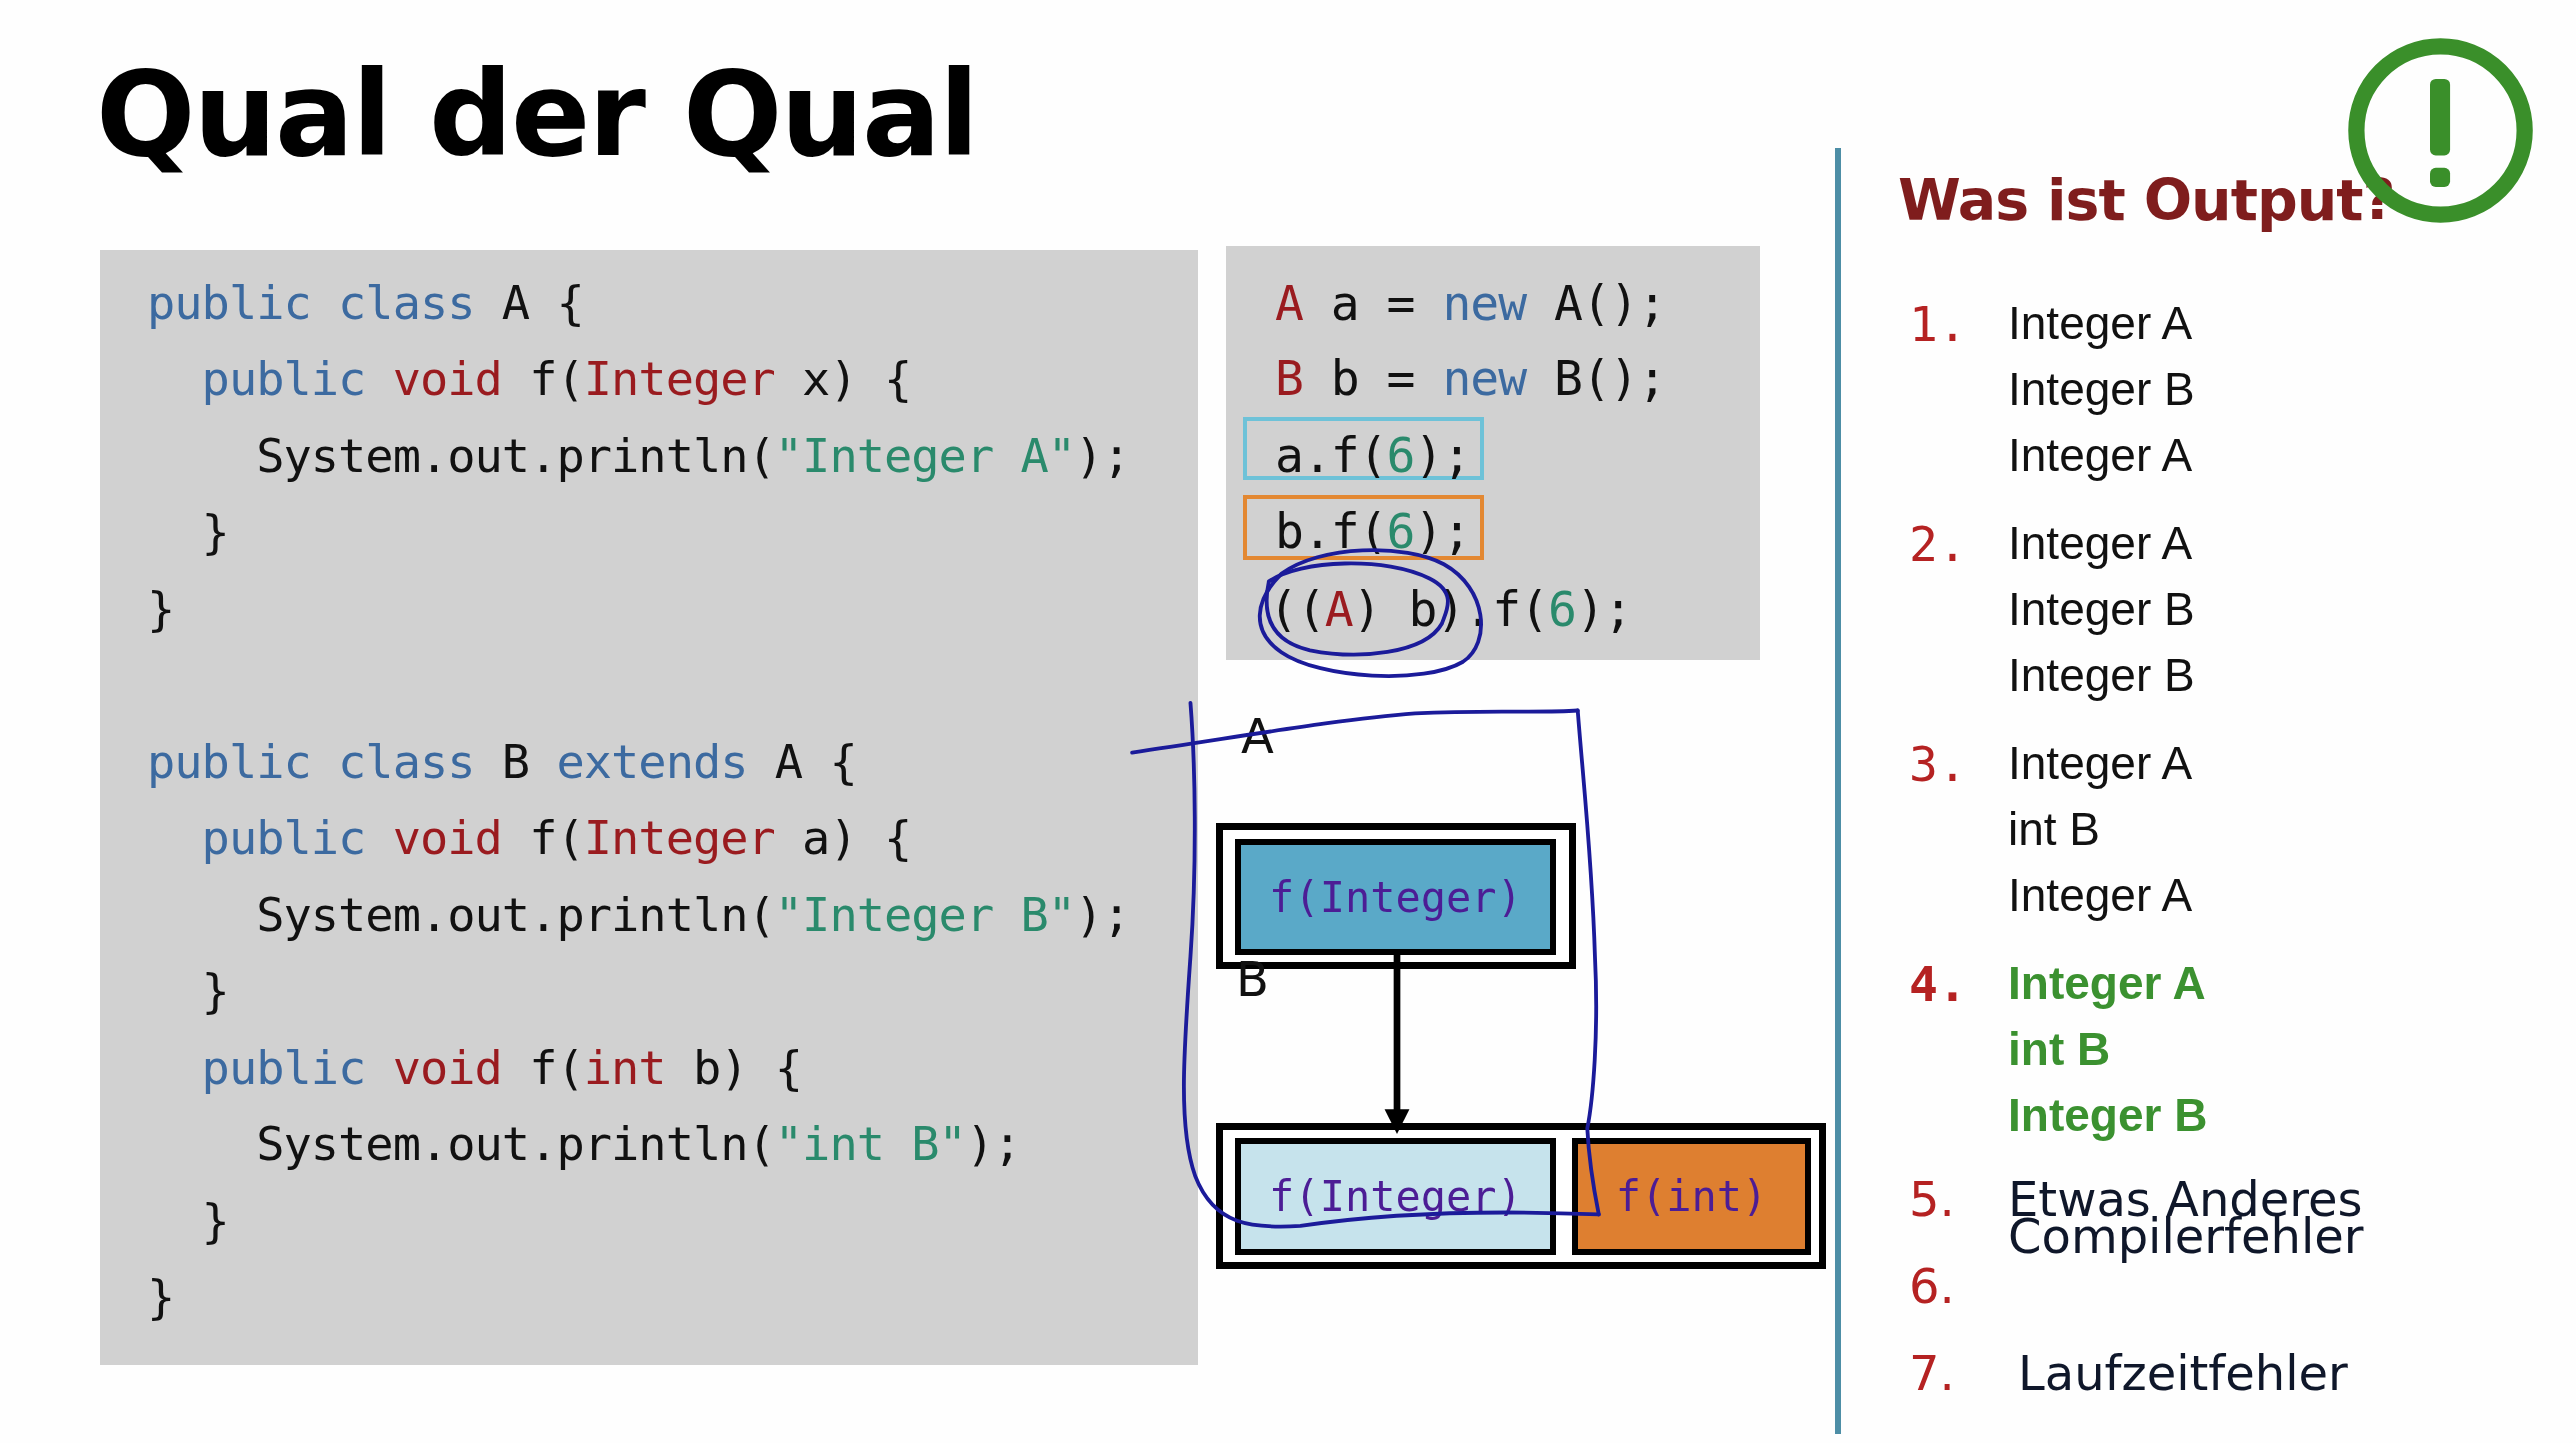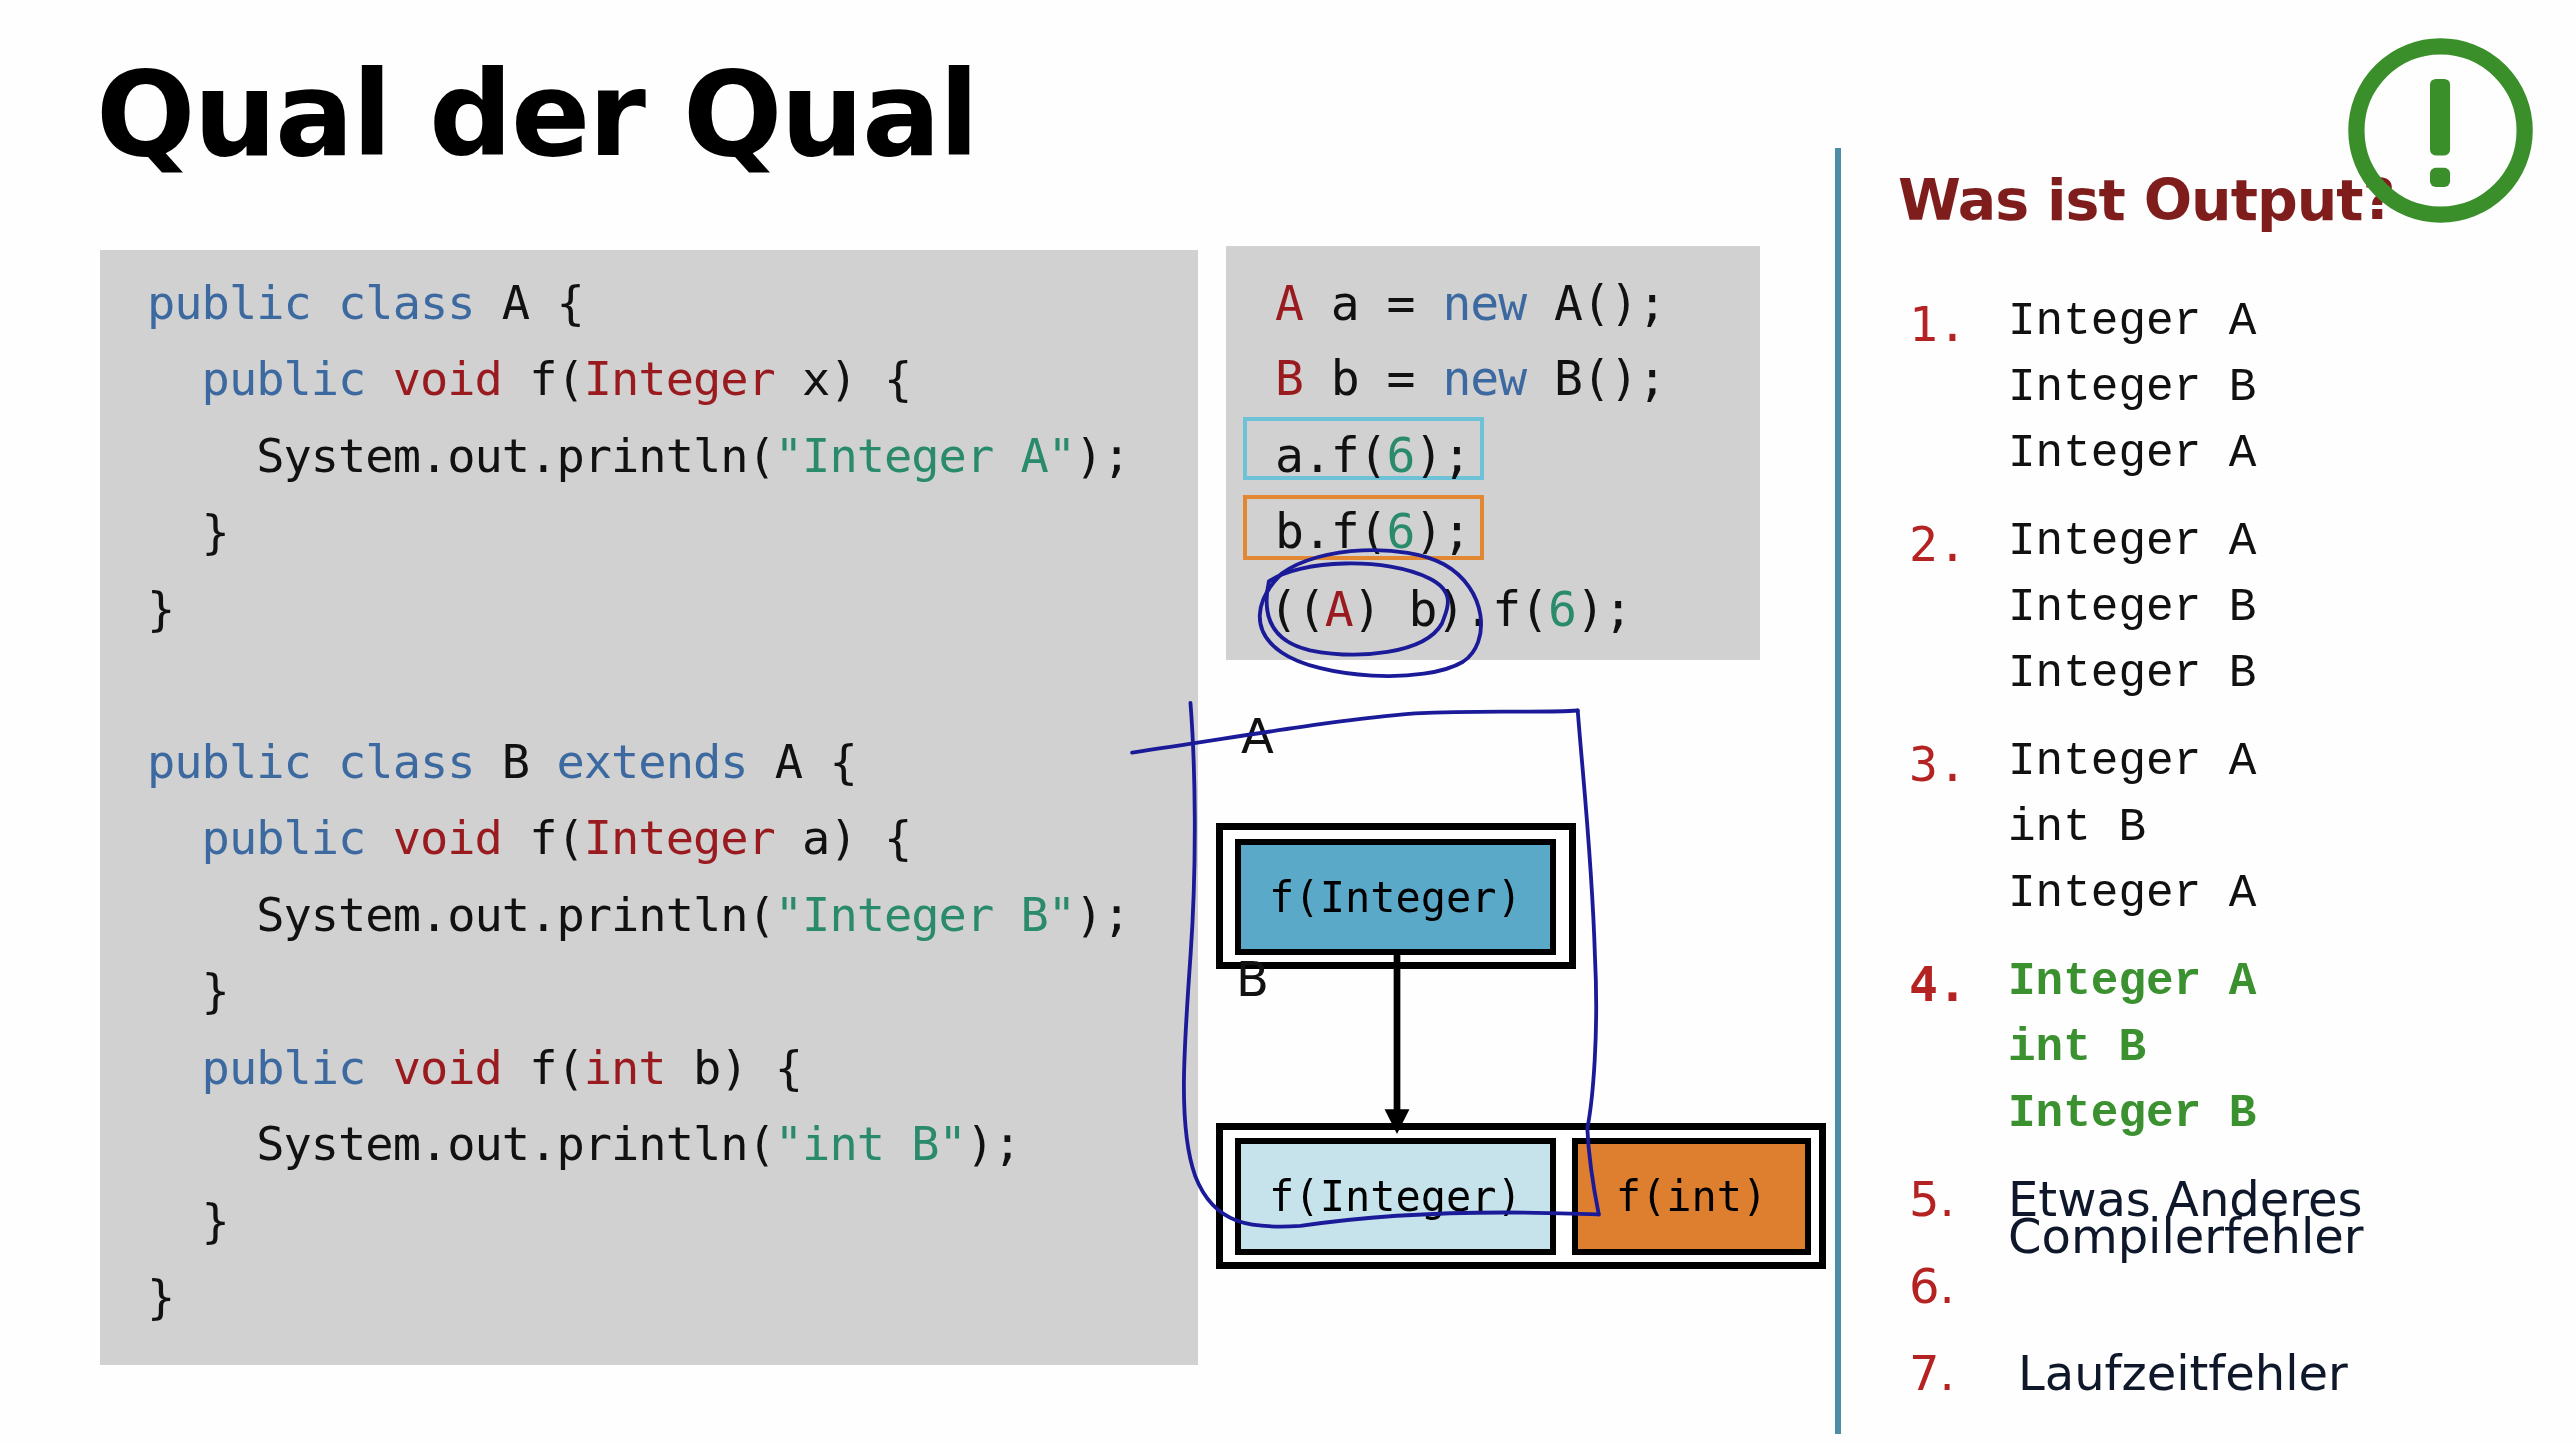--- a/index.html
+++ b/index.html
@@ -26,32 +26,32 @@
   .num { color: #2a8a6c; }
 
   .hl-box { position: absolute; border: 4.8px solid; box-sizing: border-box; }
   #hl-a { left: 1243px; top: 417px; width: 241px; height: 63px; border-color: #6ec2d8; }
   #hl-b { left: 1243px; top: 495px; width: 241px; height: 65px; border-color: #e38832; }
 
   .diagram-label { font-family: "DejaVu Sans", sans-serif; font-size: 48px; color: #111; }
   .outer { position: absolute; border: 7.6px solid #000; background: #fff; box-sizing: border-box; }
   .inner {
     position: absolute; border: 6.7px solid #000; box-sizing: border-box;
-    font-family: "DejaVu Sans Mono", monospace; font-size: 42px; color: #000000;
+    font-family: "DejaVu Sans Mono", monospace; font-size: 42px; color: #4c1d95;
     display: flex; align-items: center; justify-content: center;
   }
   #divider { left: 1835px; top: 148px; width: 5.7px; height: 1286px; background: #4d8ea6; }
 
   #question {
     left: 1898px; top: 167px; font-size: 57px; font-weight: bold; color: #7f1d1d;
     font-family: "DejaVu Sans", sans-serif; letter-spacing: -1px;
   }
   .opt-num { position: absolute; left: 1909px; font-size: 48px; color: #b52222; font-family: "DejaVu Sans", sans-serif; }
   .opt-num.mono { font-family: "DejaVu Sans Mono", monospace; }
-  .opt-line { position: absolute; left: 2008px; font-family: Liberation Mono, monospace; font-size: 46px; color: #111; }
+  .opt-line { position: absolute; left: 2008px; font-family: Liberation Sans, sans-serif; font-size: 46px; color: #111; }
   .opt-text { position: absolute; left: 2008px; font-family: "DejaVu Sans", sans-serif; font-size: 48px; color: #0f172a; }
   .correct { color: #3b9130; font-weight: bold; }
   .bold-num { font-weight: bold; }
 
   #ink { position: absolute; left: 0; top: 0; width: 2576px; height: 1444px; pointer-events: none; }
   #alert-icon { position: absolute; left: 2343px; top: 33px; width: 196px; height: 196px; }
 </style>
 </head>
 <body>
 

